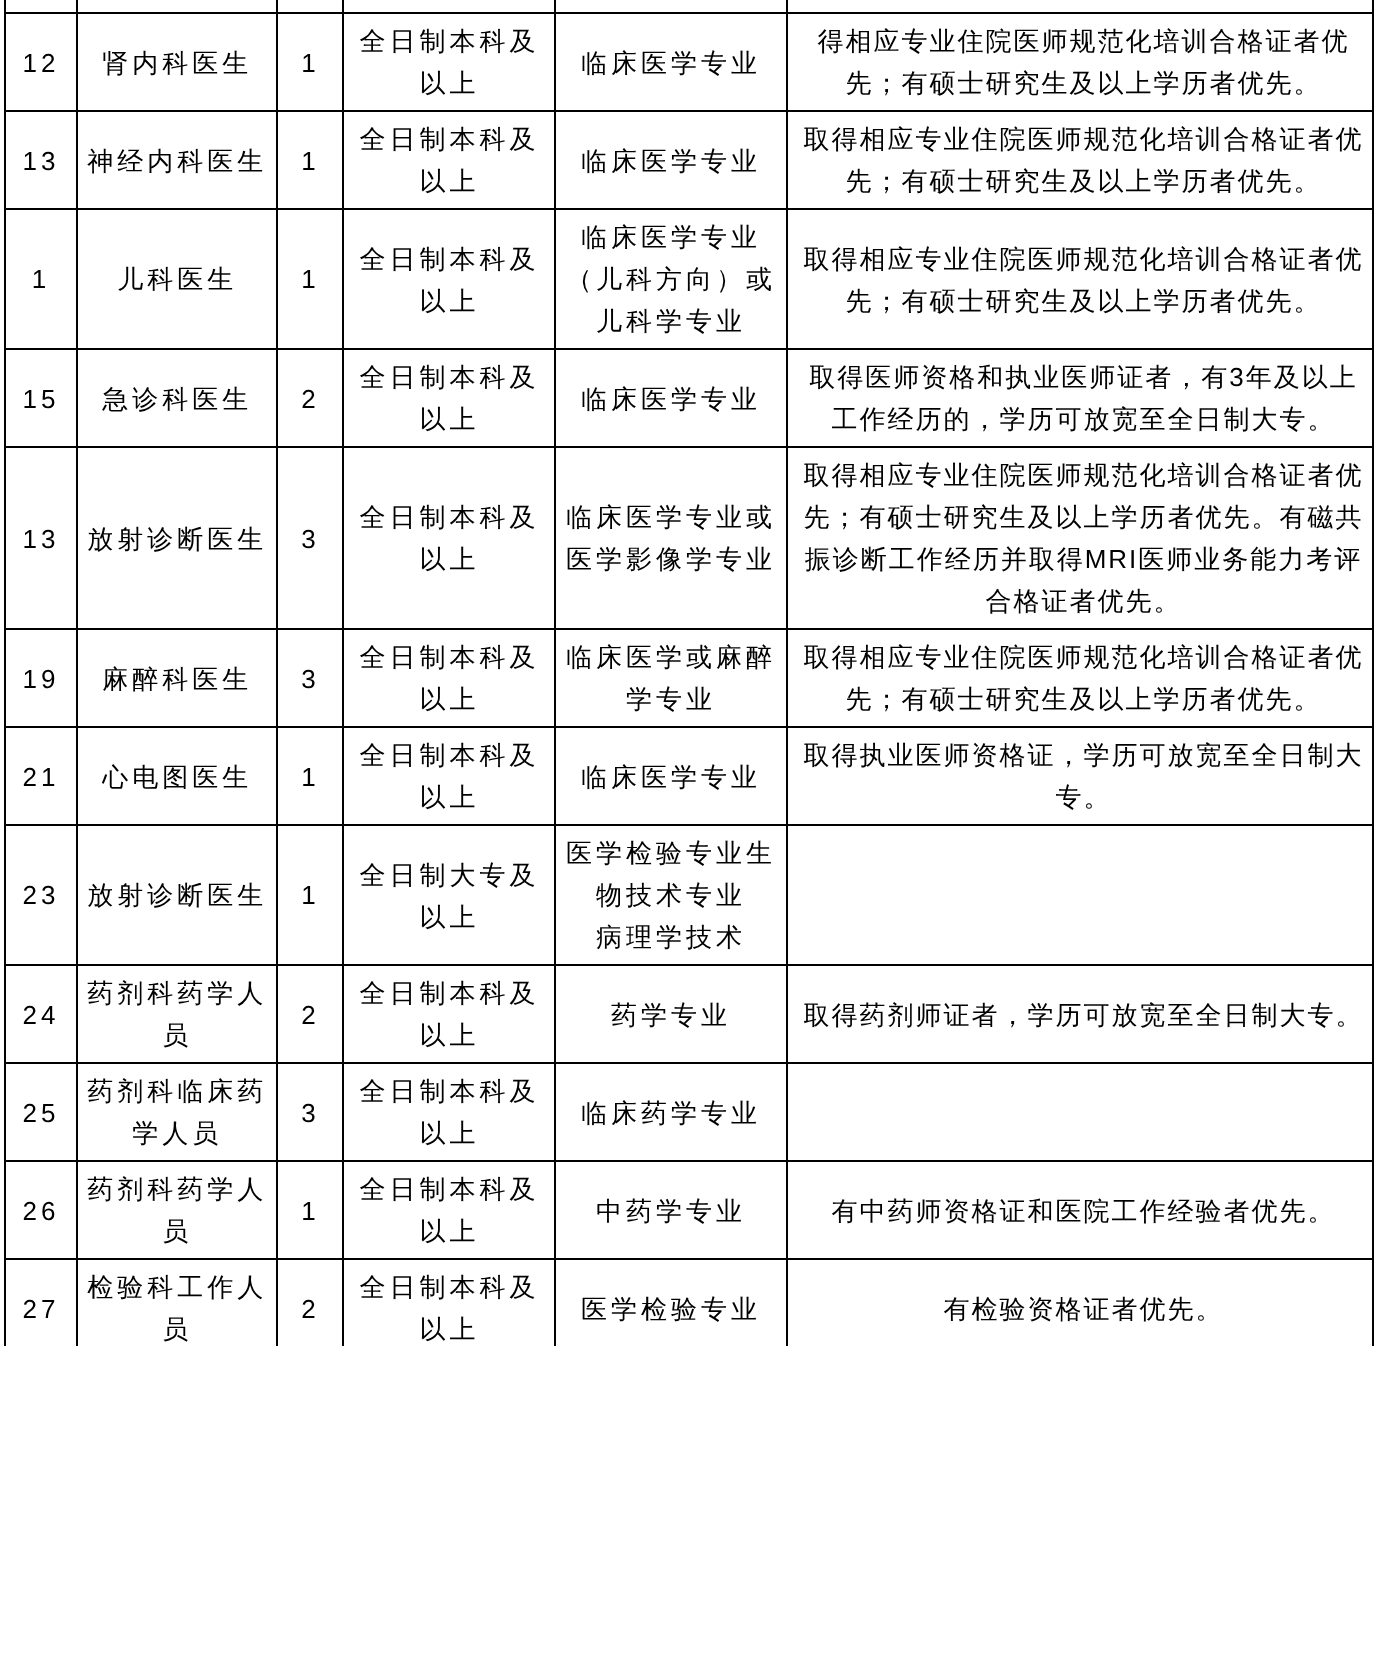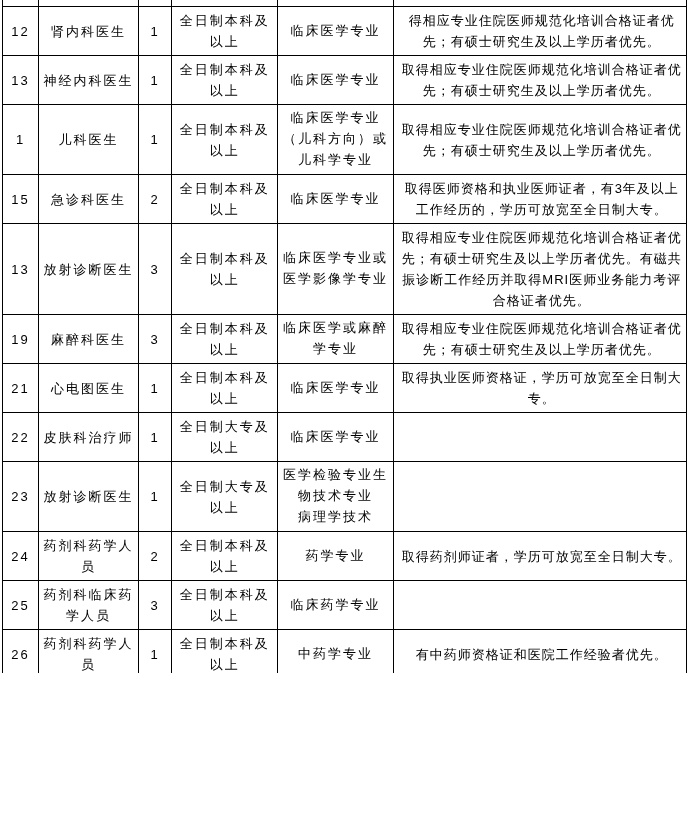--- a/index.html
+++ b/index.html
@@ -36,21 +36,20 @@
   
   table.job-table td.c5 {
     text-align: center;
     letter-spacing: 1px;
     padding-left: 8px;
     padding-right: 4px;
   }
   
   table.job-table td.c4 {
     white-space: pre-line;
-    font-family: Liberation Mono, monospace;
   }
   tr.partial td {
     height: 6px;
     padding: 0;
     line-height: 0;
   }
   tr.partial-top td { border-top: none; }
 </style>
 </head>
 <body>
@@ -124,28 +123,20 @@
         </tr>
         <tr>
           <td class="c0">21</td>
           <td class="c1">心电图医生</td>
           <td class="c2">1</td>
           <td class="c3">全日制本科及以上</td>
           <td class="c4">临床医学专业</td>
           <td class="c5">取得执业医师资格证，学历可放宽至全日制大专。</td>
         </tr>
         <tr>
-          <td class="c0">22</td>
-          <td class="c1">皮肤科治疗师</td>
-          <td class="c2">1</td>
-          <td class="c3">全日制大专及以上</td>
-          <td class="c4">临床医学专业</td>
-          <td class="c5"></td>
-        </tr>
-        <tr>
           <td class="c0">23</td>
           <td class="c1">放射诊断医生</td>
           <td class="c2">1</td>
           <td class="c3">全日制大专及以上</td>
           <td class="c4">医学检验专业生物技术专业
 病理学技术</td>
           <td class="c5"></td>
         </tr>
         <tr>
           <td class="c0">24</td>

